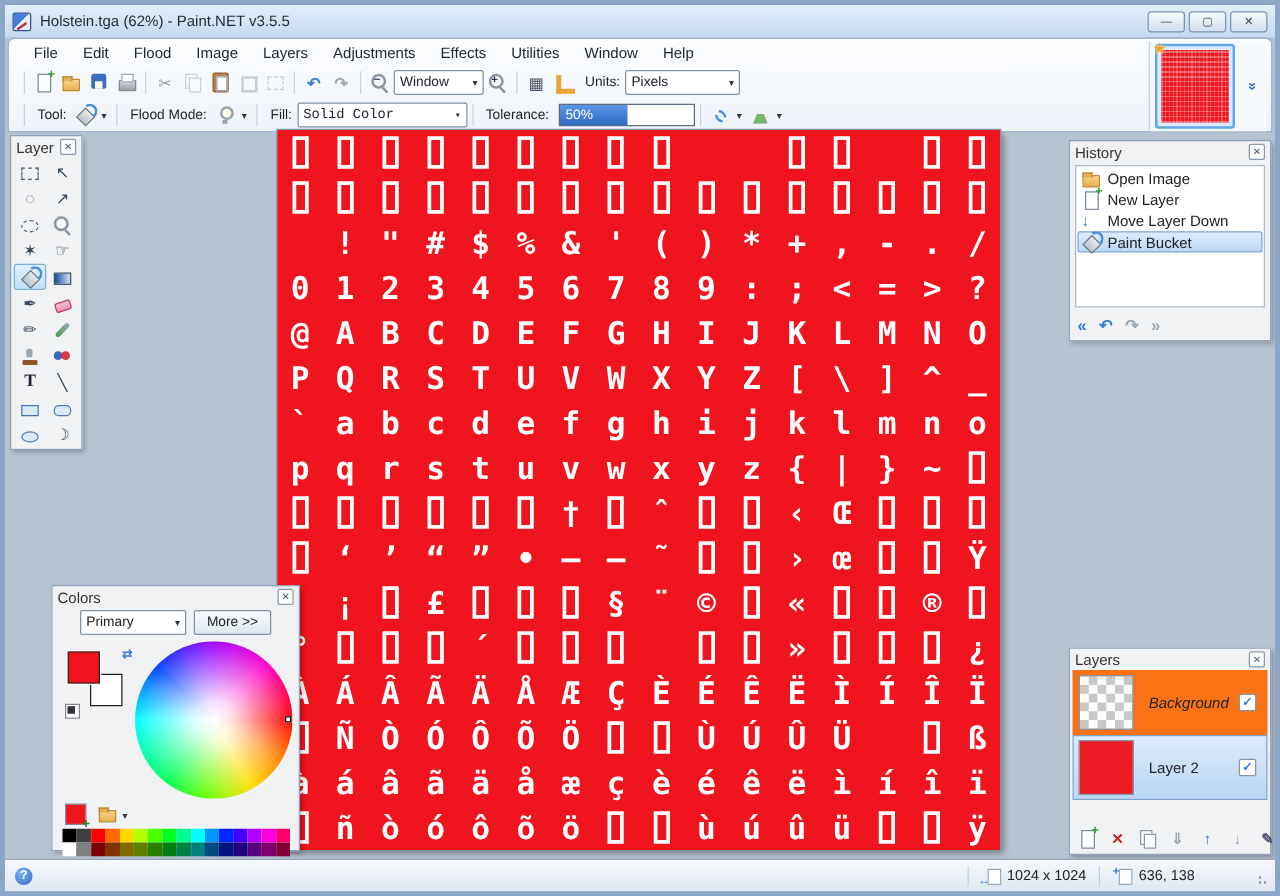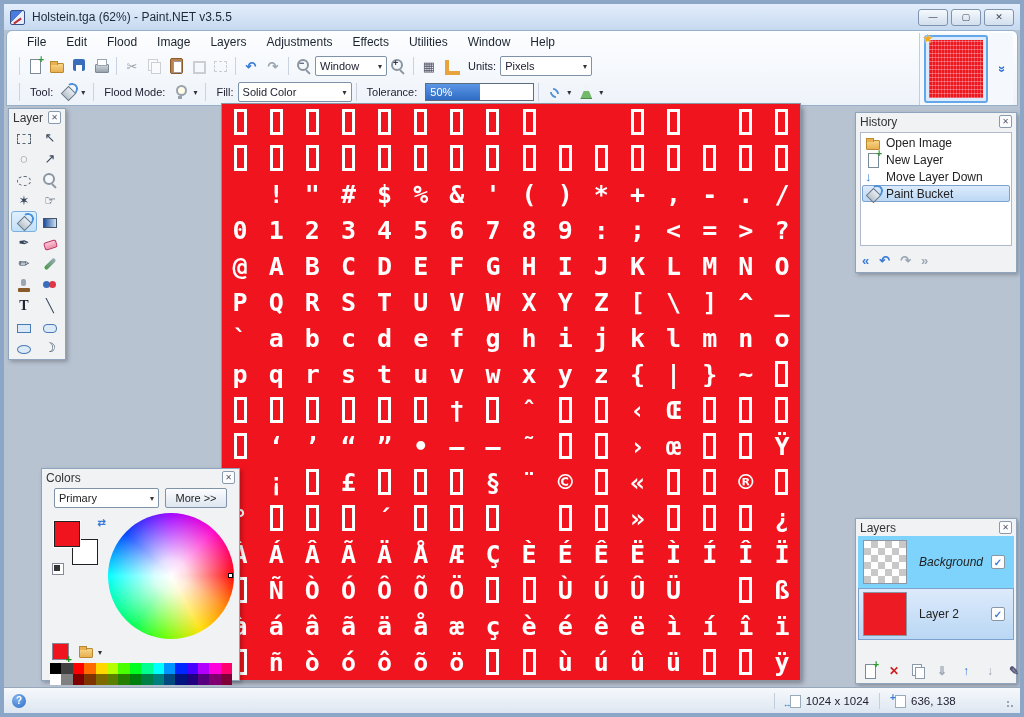--- a/index.html
+++ b/index.html
@@ -111,21 +111,21 @@
   .stamp::before{content:"";position:absolute;left:2px;bottom:1px;width:12px;height:4px;background:#8a5a2a;border-radius:1px;}
   .stamp::after{content:"";position:absolute;left:5px;top:2px;width:5px;height:7px;background:#9aa6b2;border-radius:2px;}
   .recolor::before{content:"";position:absolute;left:1px;top:4px;width:7px;height:7px;background:#3a6ebc;border-radius:50%;}
   .recolor::after{content:"";position:absolute;left:7px;top:4px;width:7px;height:7px;background:#d23;border-radius:50%;opacity:.9;}
   .shape-rect{width:14px;height:9px;border:1px solid #4a7ab5;background:#dce9f7;margin-top:4px;}
   .shape-rrect{width:14px;height:9px;border:1px solid #4a7ab5;background:#dce9f7;border-radius:4px;margin-top:4px;}
   .shape-ellipse{width:14px;height:9px;border:1px solid #4a7ab5;background:#dce9f7;border-radius:50%;margin-top:4px;}
   .serifT{font-family:"Liberation Serif",serif;font-weight:bold;font-size:14px;color:#223;}
   
   .colors-pal{left:4px;top:464px;width:199px;height:213px;margin-left:33px;}
-  .crow{display:flex;align-items:center;padding:2px 12px;gap:6px;}
+  .crow{display:flex;align-items:center;padding:2px 22px;gap:6px;}
   .morebtn{height:20px;flex:0 0 62px;border:1px solid #7f93a8;border-radius:2px;background:linear-gradient(#fbfcfe,#dde6f0);
     font-size:11px;display:flex;align-items:center;justify-content:center;}
   .swatchpair{position:absolute;left:10px;top:50px;width:56px;height:56px;}
   .swP{position:absolute;left:2px;top:2px;width:26px;height:26px;border:1px solid #222;outline:1px solid #fff;z-index:2;}
   .swS{position:absolute;left:20px;top:20px;width:26px;height:26px;border:1px solid #222;background:#fff;z-index:1;}
   .swapic{position:absolute;right:2px;top:-2px;color:#3a7bd5;font-size:10px;font-weight:bold;}
   .minidef{position:absolute;left:0px;bottom:0px;width:12px;height:12px;background:#fff;border:1px solid #889;}
   .minidef::before{content:"";position:absolute;left:1px;top:1px;width:6px;height:6px;background:#333;}
   .wheel{position:absolute;left:66px;top:44px;width:126px;height:126px;border-radius:50%;
     background:radial-gradient(circle,#fff 0%,rgba(255,255,255,.85) 18%,rgba(255,255,255,0) 72%),
@@ -139,21 +139,21 @@
   .sw{width:11.4px;height:11px;}
   
   .hist-pal{left:851px;top:108px;width:162px;height:161px;}
   .histlist{position:absolute;left:4px;top:19px;right:4px;bottom:26px;background:#fff;border:1px solid #aebacb;padding:1px;}
   .hitem{height:17px;display:flex;align-items:center;gap:5px;padding:0 2px;border:1px solid transparent;border-radius:2px;font-size:12px;}
   .hsel{border-color:#7da2ce;background:linear-gradient(#dcebfc,#bcd8f4);}
   .hico{display:inline-block;position:relative;width:16px;height:16px;flex:0 0 16px;}
   .histnav{position:absolute;left:6px;bottom:4px;display:flex;gap:10px;font-size:13px;font-weight:bold;}
   
   .layers-pal{left:851px;top:514px;width:162px;height:166px;}
-  .lrow{position:relative;height:52px;margin:0 2px;background:#7dd3fc;border:1px solid transparent;display:flex;align-items:center;}
+  .lrow{position:relative;height:52px;margin:0 2px;background:#f97316;border:1px solid transparent;display:flex;align-items:center;}
   .lsel{border-color:#7da2ce;background:linear-gradient(#ddeafb,#b9d7f4);}
   .lthumb{width:44px;height:44px;margin-left:4px;border:1px solid #8a96a4;}
   .checker{background:conic-gradient(#c8c8c8 25%,#fff 0 50%,#c8c8c8 0 75%,#fff 0) 0 0/14px 14px;}
   .lname{margin-left:12px;font-size:12px;flex:1;}
   .ital{font-style:italic;}
   .chk{width:14px;height:14px;background:#fff;border:1px solid #8a96a4;border-radius:2px;margin-right:8px;
     display:flex;align-items:center;justify-content:center;font-size:10px;color:#3a7bd5;font-weight:bold;}
   .lbar{position:absolute;left:4px;bottom:3px;display:flex;gap:4px;align-items:center;}
   .lb{width:20px;height:19px;display:flex;align-items:center;justify-content:center;font-size:12px;font-weight:bold;}
   
@@ -271,21 +271,21 @@
         </span>
       <span class="ddarrow">▾</span>
       <span class="vsep"></span>
       <span class="lbl">Flood Mode:</span>
       <span class="tb">
           <span class="ic i-bulb"></span>
         </span>
       <span class="ddarrow">▾</span>
       <span class="vsep"></span>
       <span class="lbl">Fill:</span>
-      <span class="combo" style="width:114px;">
+      <span class="combo" style="width:136px;font-family:Liberation Mono, monospace;">
         <span class="cv">Solid Color</span>
         <span class="da">▾</span>
       </span>
       <span class="vsep"></span>
       <span class="lbl">Tolerance:</span>
       <span class="tol">
         <span class="tolfill" id="tolfill" style="width: 50%;"></span>
         <span class="toltext">50%</span>
       </span>
       <span class="vsep"></span>

